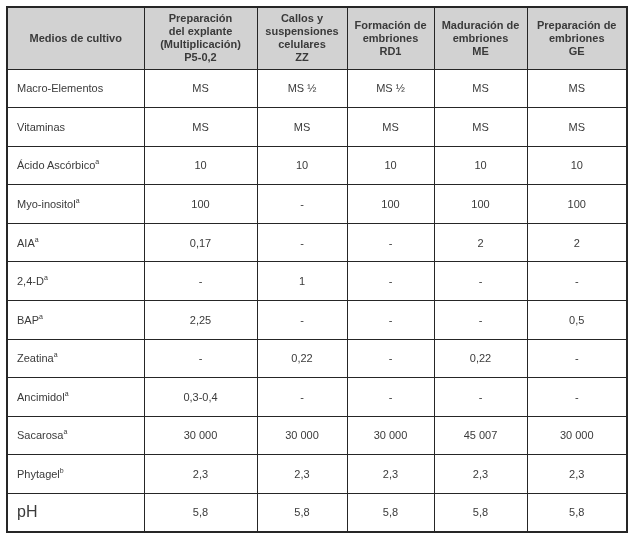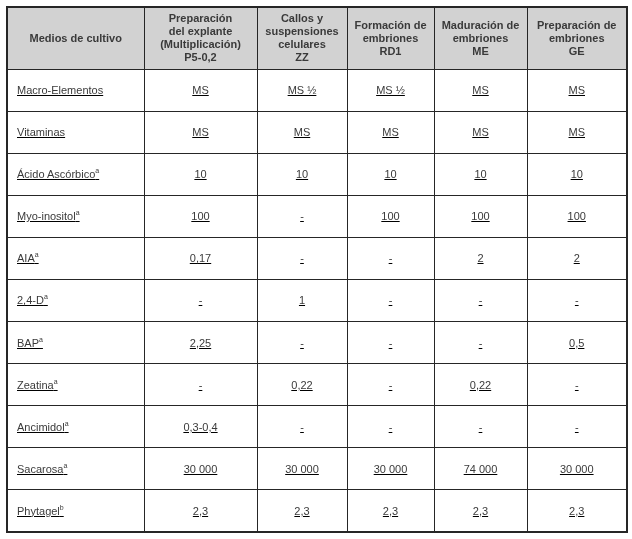--- a/index.html
+++ b/index.html
@@ -42,21 +42,21 @@
     height: 62px;
     padding: 2px;
   }
   .header-title {
     display: block;
     white-space: pre-line;
   }
   .header-code {
     display: block;
   }
-  .media-table tbody tr { height: 35px; text-decoration: underline; }
+  .media-table tbody tr { height: 35px; }
   .media-table tbody td {
     font-size: 11px;
     vertical-align: middle;
     background: #ffffff;
   }
   td.label-cell {
     text-align: left;
     padding-left: 9px;
   }
   td.value-cell {
@@ -186,26 +186,34 @@
           <td class="value-cell">-</td>
           <td class="value-cell">-</td>
           <td class="value-cell">-</td>
           <td class="value-cell">-</td>
         </tr>
         <tr>
           <td class="label-cell">Sacarosa<sup>a</sup></td>
           <td class="value-cell">30 000</td>
           <td class="value-cell">30 000</td>
           <td class="value-cell">30 000</td>
-          <td class="value-cell">74 000</td>
+          <td class="value-cell">45 007</td>
           <td class="value-cell">30 000</td>
         </tr>
         <tr>
           <td class="label-cell">Phytagel<sup>b</sup></td>
           <td class="value-cell">2,3</td>
           <td class="value-cell">2,3</td>
           <td class="value-cell">2,3</td>
           <td class="value-cell">2,3</td>
           <td class="value-cell">2,3</td>
+        </tr>
+        <tr>
+          <td class="label-cell large">pH</td>
+          <td class="value-cell">5,8</td>
+          <td class="value-cell">5,8</td>
+          <td class="value-cell">5,8</td>
+          <td class="value-cell">5,8</td>
+          <td class="value-cell">5,8</td>
         </tr>
       </tbody>
   </table>
 </div>
 
 </body></html>

